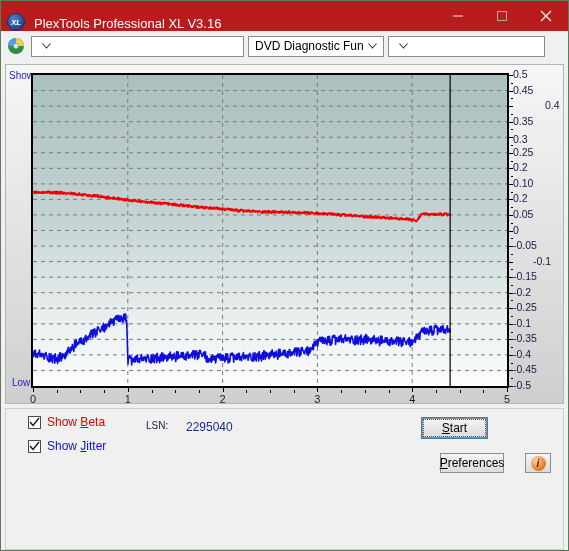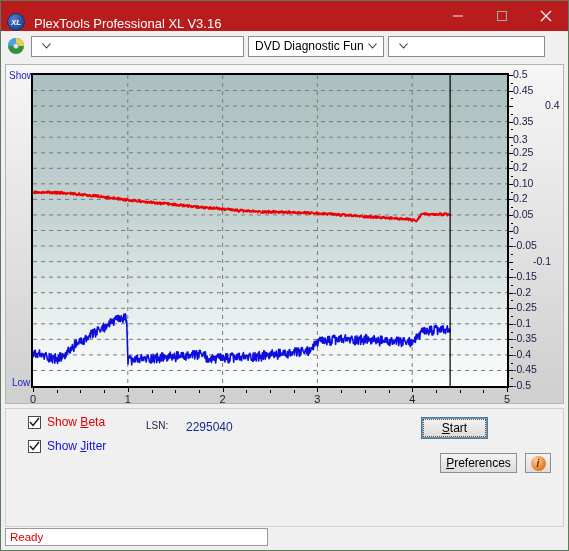--- a/index.html
+++ b/index.html
@@ -165,21 +165,21 @@
   .btn-start {
     left:481px; top:9px; width:65px; height:20px;
     transform:translateX(-100%);
     outline:1px solid #3c7fb1;
     box-shadow:0 0 0 1px #3c7fb1;
   }
   .btn-start .inner {
     border:1px dotted #555; width:100%; height:100%;
     display:flex;align-items:center;justify-content:center;
   }
-  .btn-prefs { left:434px; top:44px; width:77px; height:20px; }
+  .btn-prefs { left:434px; top:44px; width:64px; height:20px; }
   .btn-info  { left:519px; top:44px; width:26px; height:20px; }
   .info-glyph {
     width:15px;height:15px;border-radius:50%;
     background:radial-gradient(circle at 35% 30%,#ffd0a0,#e07a20 70%,#b8560c);
     color:#5a2800;font-size:10px;font-weight:bold;font-style:italic;
     display:flex;align-items:center;justify-content:center;
   }
   
   .statusbar {
     flex:0 0 20px; height:20px;
@@ -409,17 +409,14 @@
         </span>
     </div>
     <div class="btn btn-prefs">
       <span><u>P</u><span>references</span></span>
     </div>
     <div class="btn btn-info">
       <span class="info-glyph">i</span>
     </div>
   </div>
 
-  <div class="statusbar">
-    <div class="status-field">Ready</div>
-  </div>
 
 </div>
 
 </body></html>

